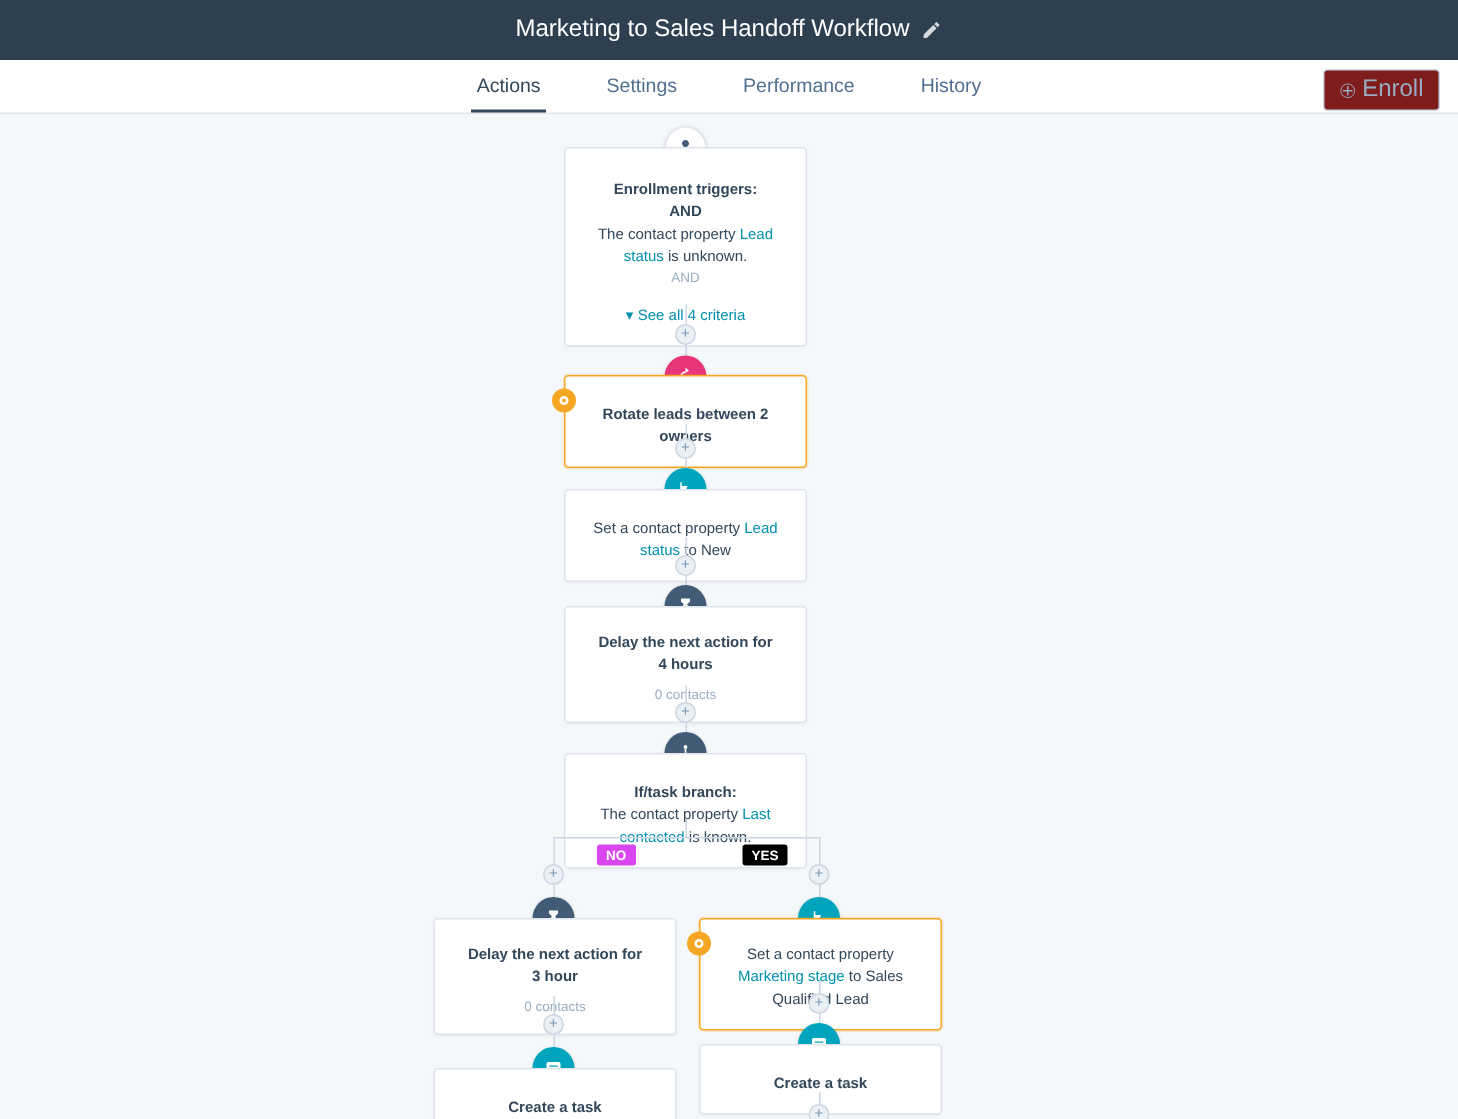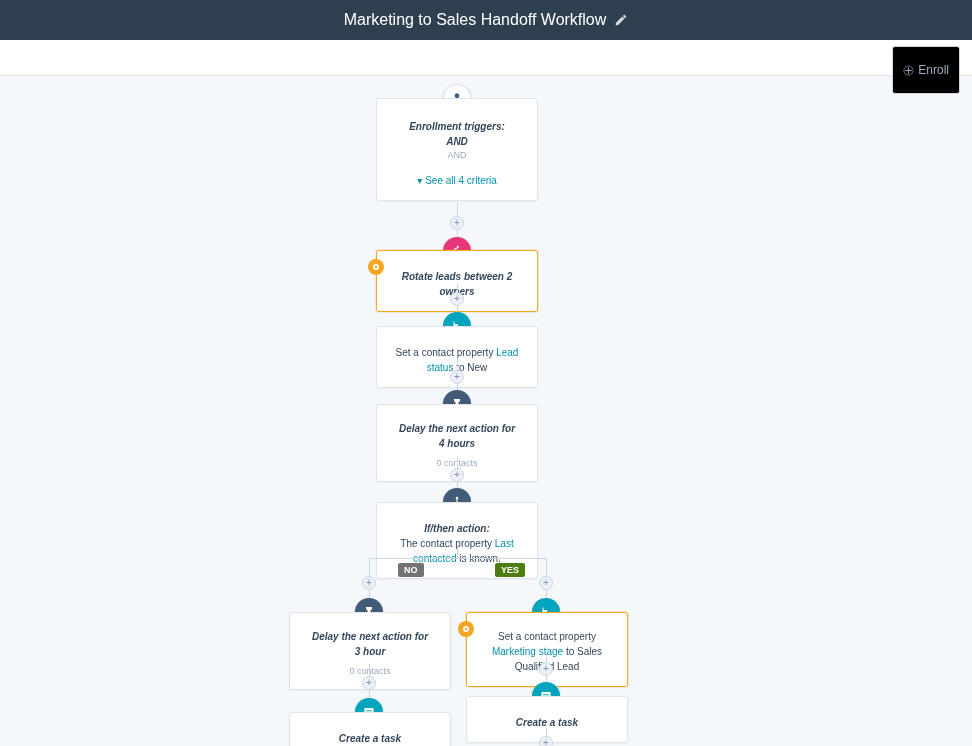--- a/index.html
+++ b/index.html
@@ -5,63 +5,69 @@
   * { box-sizing: border-box; margin: 0; padding: 0; }
   body { font-family: -apple-system, BlinkMacSystemFont, "Segoe UI", Helvetica, Arial, sans-serif; background: #f5f8fa; color: #33475b; font-size: 12px; }
   .header { background: #2e3f50; color: #fff; height: 40px; display: flex; align-items: center; justify-content: center; gap: 8px; }
   .header-title { font-size: 16px; font-weight: 500; }
   .pencil-icon { width: 14px; height: 14px; opacity: 0.8; }
 
   .tabbar { background: #fff; border-bottom: 1px solid #dfe3eb; height: 36px; display: flex; align-items: center; justify-content: center; position: relative; }
   .tabs { display: flex; gap: 36px; }
   .tab { font-size: 13px; color: #516f90; padding: 9px 4px; cursor: pointer; border-bottom: 2px solid transparent; }
   .tab.active { color: #33475b; border-bottom-color: #33475b; font-weight: 500; }
-  .enroll-btn { position: absolute; right: 12px; top: 6px; background: #000000; color: #99acc2; border: 1px solid #cbd6e2; border-radius: 3px; padding: 16px 10px; font-size: 12px; display: flex; align-items: center; gap: 4px; cursor: pointer; }
+  .enroll-btn { position: absolute; right: 12px; top: 6px; background: #7f1d1d; color: #99acc2; border: 1px solid #cbd6e2; border-radius: 3px; padding: 4px 10px; font-size: 16px; display: flex; align-items: center; gap: 4px; cursor: pointer; }
 
   .canvas { position: relative; width: 100%; min-height: 710px; overflow: hidden; }
 
   .card { position: absolute; background: #fff; border: 1px solid #dfe3eb; border-radius: 3px; box-shadow: 0 1px 2px rgba(0,0,0,0.04); padding: 10px 12px 12px; text-align: center; font-size: 10px; line-height: 1.5; color: #33475b; }
   .card.highlighted { border: 1px solid #f5a623; box-shadow: 0 0 0 1px #f5a62333; }
   .card .settings-dot { position: absolute; left: -9px; top: 8px; width: 16px; height: 16px; border-radius: 50%; background: #f5a623; display:flex; align-items:center; justify-content:center; }
   .settings-dot svg { width:8px; height:8px; fill:#fff; }
 
   .icon-circle { position: absolute; width: 28px; height: 28px; border-radius: 50%; display: flex; align-items: center; justify-content: center; box-shadow: 0 1px 3px rgba(0,0,0,0.15); }
   .ic-white { background:#fff; border:1px solid #dfe3eb; }
   .ic-pink { background:#e8347a; }
   .ic-teal { background:#00a4bd; }
   .ic-dark { background:#425b76; }
 
   .plus { position: absolute; width: 14px; height: 14px; border-radius: 50%; background: #eaf0f6; border: 1px solid #cbd6e2; display:flex; align-items:center; justify-content:center; color:#7c98b6; font-size:10px; line-height:1; cursor:pointer;}
   .vline { position:absolute; width:1px; background:#cbd6e2; }
   .hline { position:absolute; height:1px; background:#cbd6e2; }
 
   .badge { position:absolute; font-size:9px; padding:2px 6px; border-radius:2px; font-weight:600; }
-  .badge.no { background:#737373; color:#fff; }
-  .badge.yes { background:#4d7c0f; color:#fff; }
+  .badge.no { background:#d946ef; color:#fff; }
+  .badge.yes { background:#000000; color:#fff; }
 
   .link { color:#0091ae; cursor:pointer; }
   .see-all { color:#0091ae; font-size:10px; cursor:pointer; display:inline-flex; align-items:center; gap:3px;}
-  .bold { font-weight:600;font-style:italic; }
+  .bold { font-weight:600; }
   .muted { color:#99acc2; }
 
   svg { display:block; }
 </style>
 </head>
 <body>
 
 <div class="header">
   <div class="header-title">Marketing to Sales Handoff Workflow</div>
   <span>
     <svg class="pencil-icon" viewBox="0 0 24 24" fill="#fff">
         <path d="M3 17.25V21h3.75L17.81 9.94l-3.75-3.75L3 17.25zM20.71 7.04a1 1 0 0 0 0-1.41l-2.34-2.34a1 1 0 0 0-1.41 0l-1.83 1.83 3.75 3.75 1.83-1.83z"></path>
       </svg>
   </span>
 </div>
 
 <div class="tabbar">
+  <div class="tabs">
+    <div class="tab active">Actions</div>
+    <div class="tab">Settings</div>
+    <div class="tab">Performance</div>
+    <div class="tab">History</div>
+  </div>
   <button class="enroll-btn">
     <span>
       <svg width="11" height="11" viewBox="0 0 24 24" fill="#99acc2">
           <path d="M19 13h-6v6h-2v-6H5v-2h6V5h2v6h6v2z"></path>
           <path d="M12 2a10 10 0 1 0 0 20 10 10 0 0 0 0-20z" fill="none" stroke="#99acc2" stroke-width="1.4"></path>
         </svg>
     </span>
     <span>Enroll</span>
   </button>
 </div>
@@ -71,20 +77,23 @@
   <div class="icon-circle ic-white" style="left:443px; top:8px;">
     <svg width="14" height="14" viewBox="0 0 24 24" fill="#425b76">
         <path d="M12 12c2.2 0 4-1.8 4-4s-1.8-4-4-4-4 1.8-4 4 1.8 4 4 4zm0 2c-2.7 0-8 1.3-8 4v2h16v-2c0-2.7-5.3-4-8-4z"></path>
       </svg>
   </div>
 
   <div class="card" style="left:376px; top:22px; width:162px;">
     <div style="height:10px;"></div>
     <div class="bold">Enrollment triggers:</div>
     <div class="bold">AND</div>
+    <div>
+      <span>The contact property </span><span class="link">Lead status</span><span> is unknown.</span>
+    </div>
     <div class="muted" style="font-size:9px;">AND</div>
     <div style="height:10px;"></div>
     <div class="see-all">
       <span>▾</span>
       <span>See all 4 criteria</span>
     </div>
   </div>
 
   <div class="vline" style="left:457px; top:127px; height:48px;"></div>
   <div class="plus" style="left:450px; top:140px;">+</div>
@@ -143,21 +152,21 @@
   <div class="icon-circle ic-dark" style="left:443px; top:412px;">
     <svg width="14" height="14" viewBox="0 0 24 24" fill="#fff">
         <circle cx="12" cy="5" r="2.2"></circle>
         <circle cx="6" cy="18" r="2.2"></circle>
         <circle cx="18" cy="18" r="2.2"></circle>
         <path d="M11 7h2v4h-2zM11 11l-4 5h2l3-4zM13 11l4 5h-2l-3-4z"></path>
       </svg>
   </div>
 
   <div class="card" style="left:376px; top:426px; width:162px; padding:18px 12px 12px;">
-    <div class="bold">If/then action:</div>
+    <div class="bold">If/task branch:</div>
     <div>
       <span>The contact property </span><span class="link">Last contacted</span><span> is known.</span>
     </div>
   </div>
 
   <div class="vline" style="left:457px; top:470px; height:12px;"></div>
   <div class="hline" style="left:369px; top:482px; width:178px;"></div>
   <div class="vline" style="left:369px; top:482px; height:48px;"></div>
   <div class="vline" style="left:546px; top:482px; height:48px;"></div>
 

